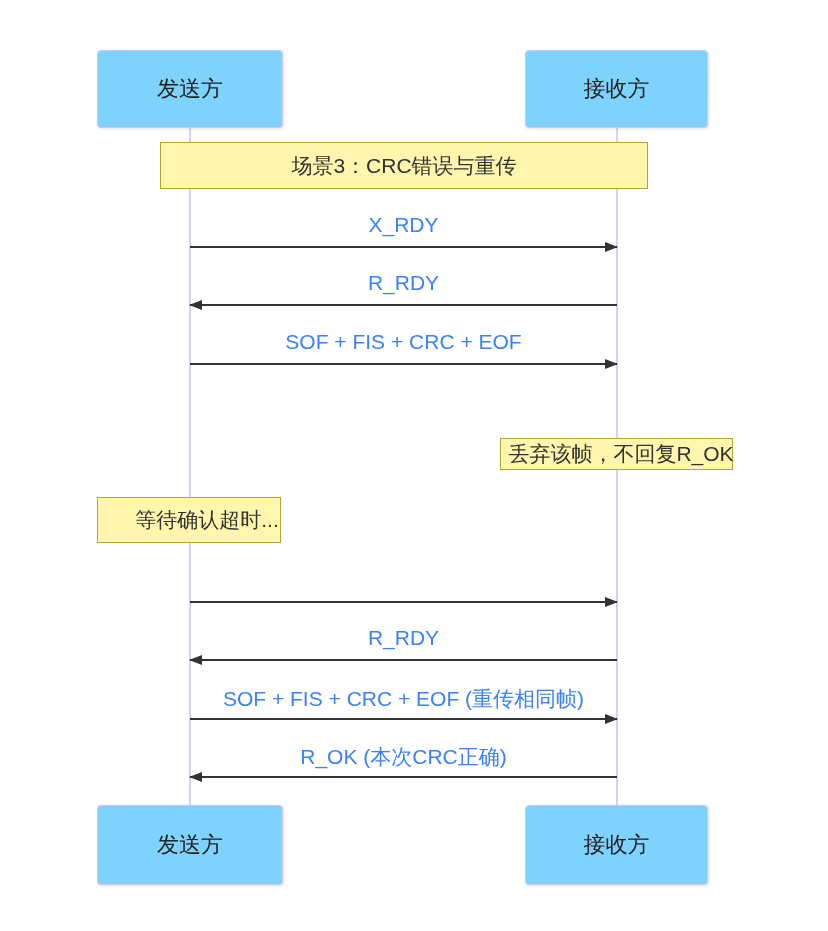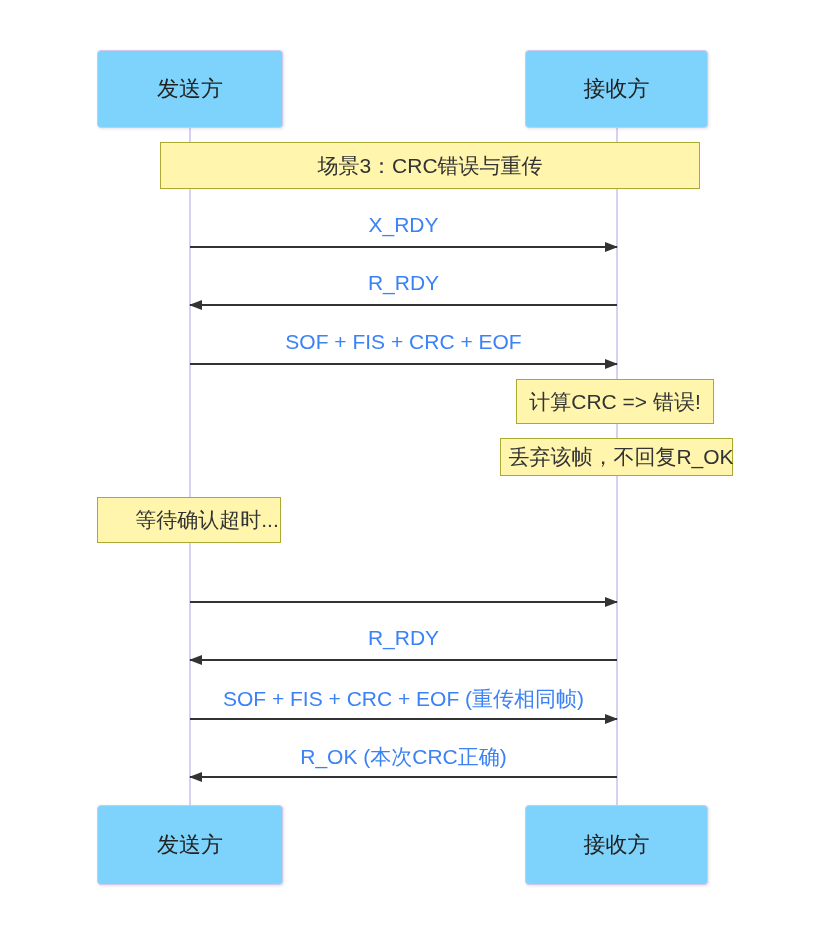--- a/index.html
+++ b/index.html
@@ -24,23 +24,23 @@
   .actor.bottom { top:805px; height:80px; }
   .actor.sender   { left:97px;  width:186px; }
   .actor.receiver { left:525px; width:183px; }
   
   .note {
     position:absolute; background:#fff5ad; border:1.5px solid #aaaa33;
     display:flex; align-items:center; justify-content:center;
     font-size:21px; color:#333; box-sizing:border-box; z-index:3;
     white-space:nowrap;
   }
-  .note.title-note { left:160px; top:142px; width:540px; height:47px; }
+  .note.title-note { left:160px; top:142px; width:488px; height:47px; }
   .note.n1 { left:516px; top:379px; width:198px; height:45px; }
-  .note.n2 { left:500px; top:438px; width:233px; height:38px;padding-left:9px; }
+  .note.n2 { left:500px; top:438px; width:233px; height:32px;padding-left:9px; }
   .note.n3 { left:97px;  top:497px; width:184px; height:46px;padding-left:36px; }
   
   .msg-label {
     position:absolute; left:190px; width:427px; text-align:center;
     font-size:21px; color:#3b82f6; z-index:2; white-space:nowrap;
   }
   .arrow { position:absolute; left:190px; width:427px; height:2px; background:#333; z-index:2; }
   .arrow.head-right::after {
     content:""; position:absolute; right:-1px; top:-4px; width:0; height:0;
     border-left:13px solid #333; border-top:5px solid transparent; border-bottom:5px solid transparent;
@@ -78,23 +78,20 @@
 
   <div class="msg-label lbl-m1">X_RDY</div>
   <div class="arrow head-right arr-m1"></div>
 
   <div class="msg-label lbl-m2">R_RDY</div>
   <div class="arrow head-left arr-m2"></div>
 
   <div class="msg-label lbl-m3">SOF + FIS + CRC + EOF</div>
   <div class="arrow head-right arr-m3"></div>
 
-  <div class="note n1">
-    <span>计算CRC =&gt; 错误!</span>
-  </div>
   <div class="note n2">
     <span>丢弃该帧，不回复R_OK</span>
   </div>
 
   <div class="note n3">
     <span>等待确认超时...</span>
   </div>
 
   <div class="arrow head-right arr-m4"></div>
 

